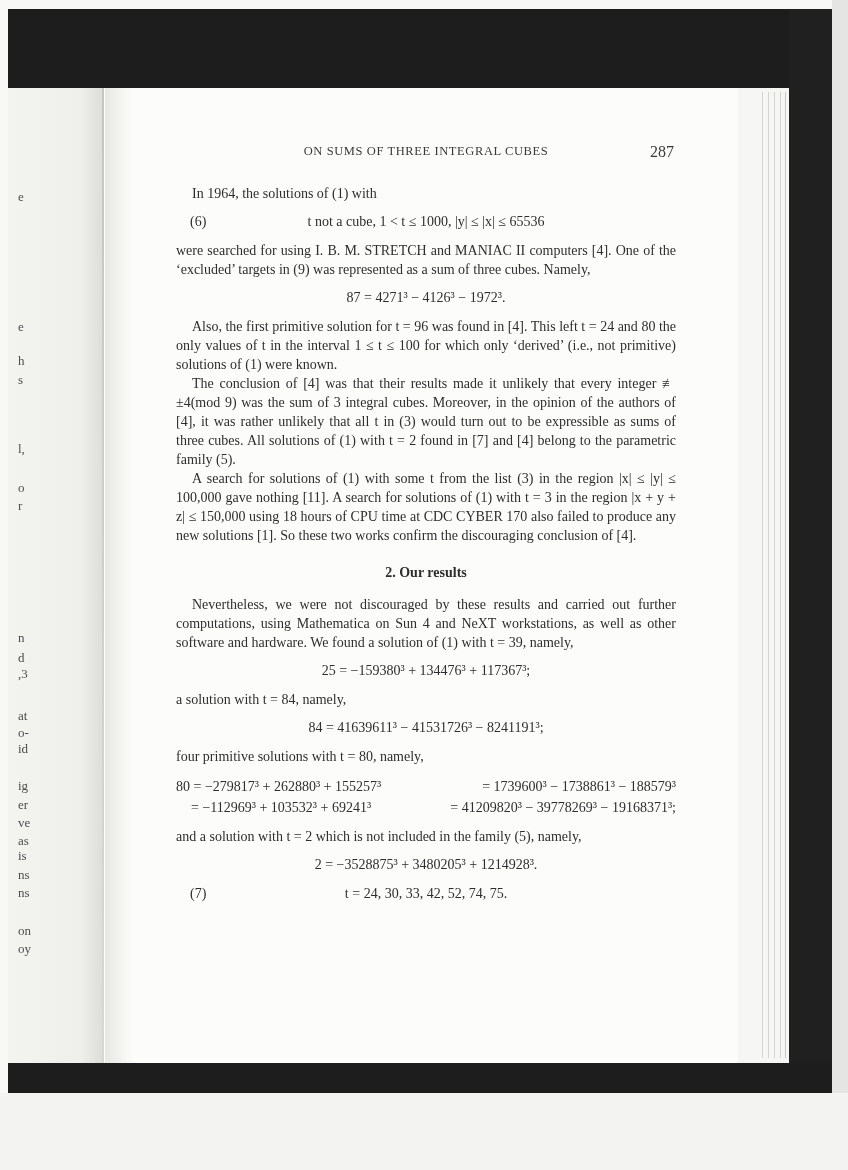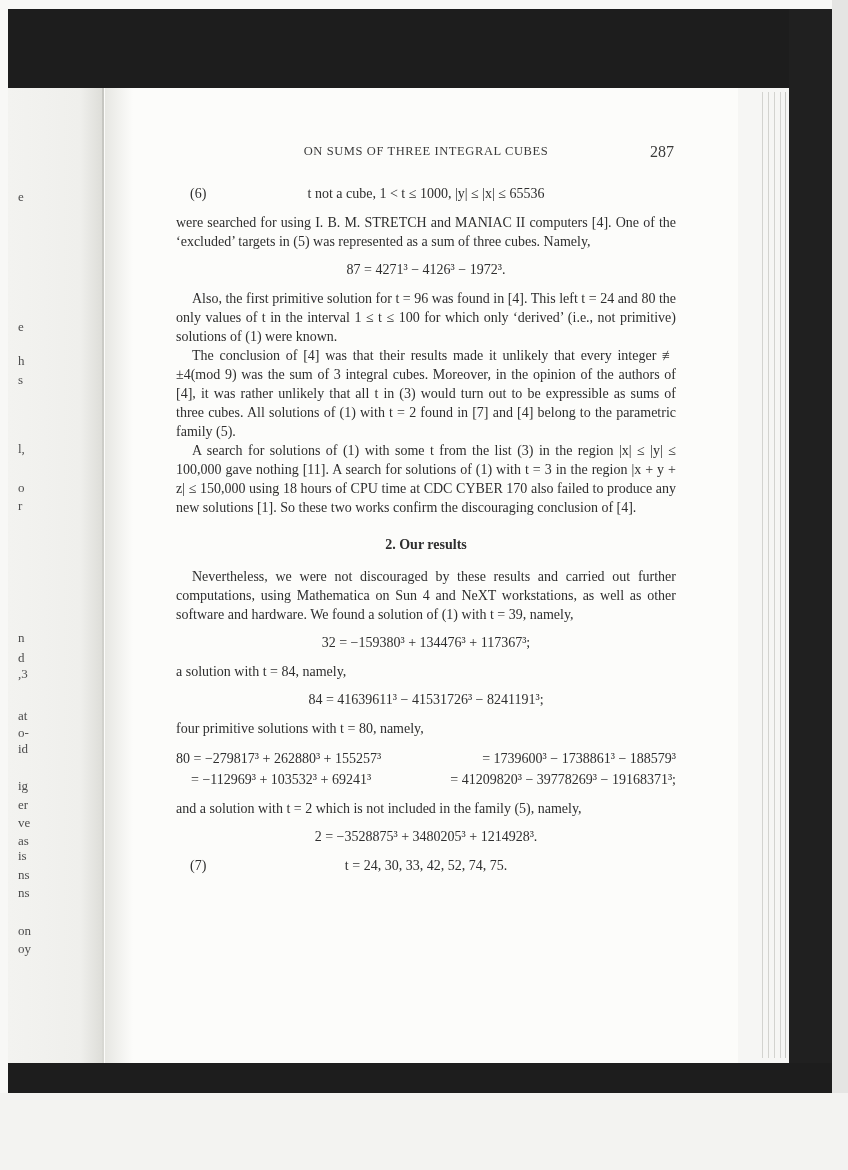--- a/index.html
+++ b/index.html
@@ -99,42 +99,43 @@
     <div class="edge-line el4"></div>
     <div class="edge-line el5"></div>
 
     <div class="content">
 
       <div class="running-head">
         <span>ON SUMS OF THREE INTEGRAL CUBES</span>
         <span class="pagenum">287</span>
       </div>
 
+      <p class="indent">In 1964, the solutions of (1) with</p>
 
       <div class="eq">
         <span class="eq-label">(6)</span>
         <span>t not a cube, 1 &lt; t ≤ 1000, |y| ≤ |x| ≤ 65536</span>
       </div>
 
-      <p>were searched for using I. B. M. STRETCH and MANIAC II computers [4]. One of the ‘excluded’ targets in (5) was represented as a sum of three cubes. Namely,</p>
+      <p>were searched for using I. B. M. STRETCH and MANIAC II computers [4]. One of the ‘excluded’ targets in (9) was represented as a sum of three cubes. Namely,</p>
 
       <div class="eq">
         <span>87 = 4271³ − 4126³ − 1972³.</span>
       </div>
 
       <p class="indent">Also, the first primitive solution for t = 96 was found in [4]. This left t = 24 and 80 the only values of t in the interval 1 ≤ t ≤ 100 for which only ‘derived’ (i.e., not primitive) solutions of (1) were known.</p>
       <p class="indent">The conclusion of [4] was that their results made it unlikely that every integer ≢ ±4(mod 9) was the sum of 3 integral cubes. Moreover, in the opinion of the authors of [4], it was rather unlikely that all t in (3) would turn out to be expressible as sums of three cubes. All solutions of (1) with t = 2 found in [7] and [4] belong to the parametric family (5).</p>
       <p class="indent">A search for solutions of (1) with some t from the list (3) in the region |x| ≤ |y| ≤ 100,000 gave nothing [11]. A search for solutions of (1) with t = 3 in the region |x + y + z| ≤ 150,000 using 18 hours of CPU time at CDC CYBER 170 also failed to produce any new solutions [1]. So these two works confirm the discouraging conclusion of [4].</p>
 
       <div class="section-heading">2. Our results</div>
 
       <p class="indent">Nevertheless, we were not discouraged by these results and carried out further computations, using Mathematica on Sun 4 and NeXT workstations, as well as other software and hardware. We found a solution of (1) with t = 39, namely,</p>
 
       <div class="eq">
-        <span>32 = −159380³ + 134476³ + 117367³;</span>
+        <span>25 = −159380³ + 134476³ + 117367³;</span>
       </div>
 
       <p>a solution with t = 84, namely,</p>
 
       <div class="eq">
         <span>84 = 41639611³ − 41531726³ − 8241191³;</span>
       </div>
 
       <p>four primitive solutions with t = 80, namely,</p>
 

